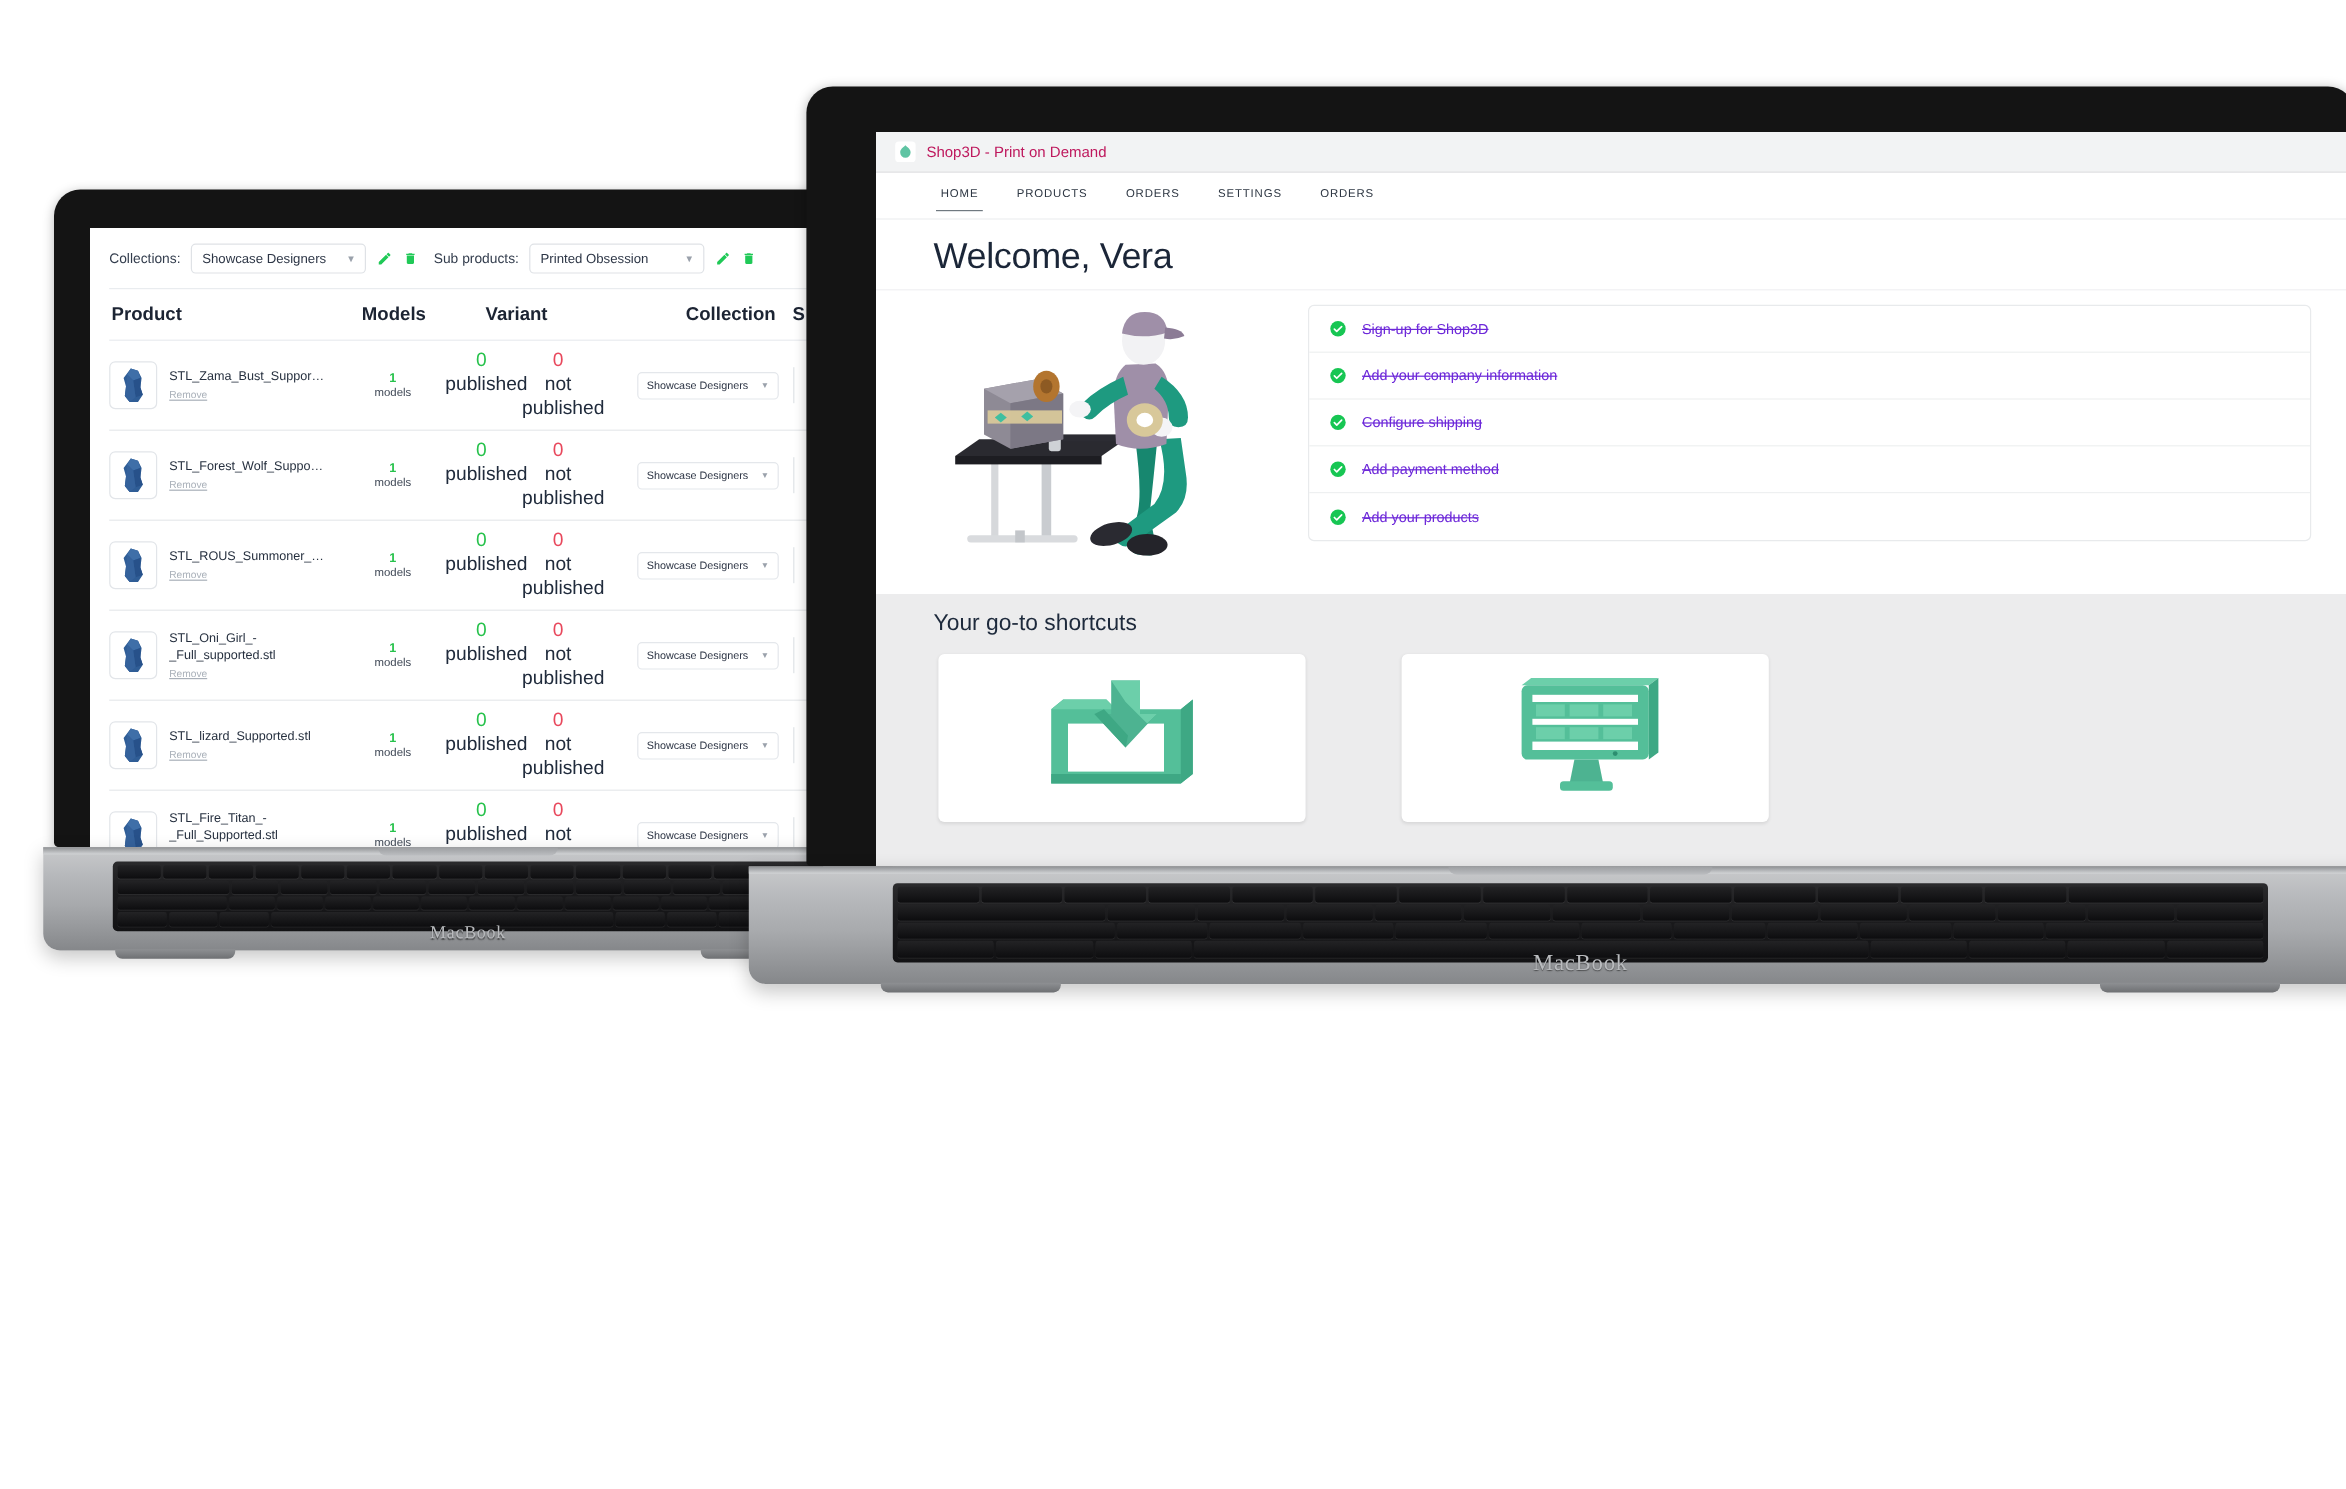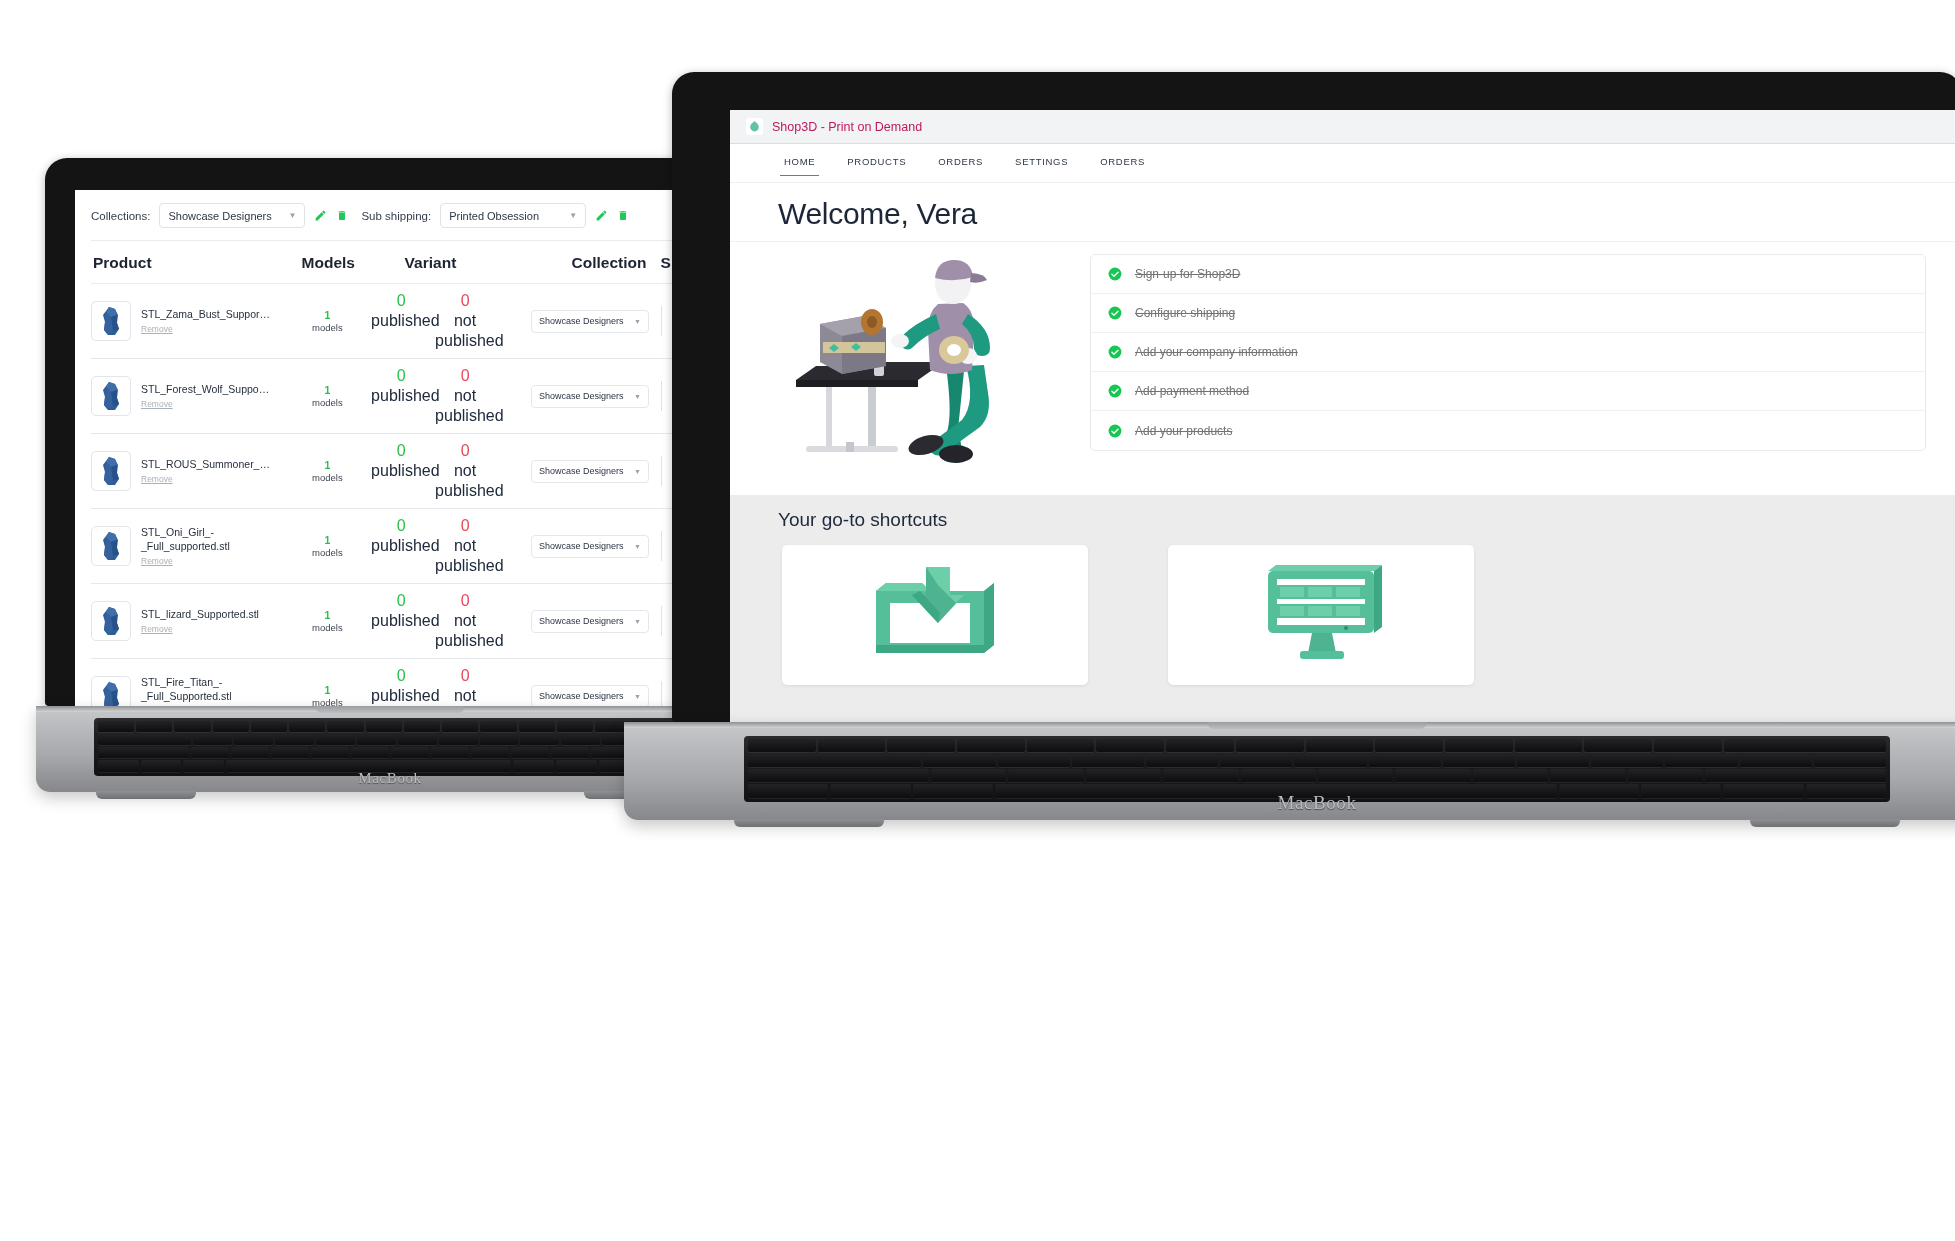--- a/index.html
+++ b/index.html
@@ -179,21 +179,21 @@
     text-align: center; font-size: 20px; color: #1e2a3c; margin-bottom: 11px; font-weight: 400;
   }
   .steps-card { border: 1px solid #e8eaec; border-radius: 5px; background: #fff; }
   .step {
     display: flex; align-items: center; gap: 13px;
     height: 39px; padding: 0 17px; border-bottom: 1px solid #eef0f1;
   }
   .step:last-child { border-bottom: none; }
   .check { width: 14px; height: 14px; flex: none; }
   .step-label {
-    font-size: 12px; color: #737373; text-decoration: line-through;
+    font-size: 12px; color: #6d28d9; text-decoration: line-through;
   }
   .shortcuts {
     background: #ececed; flex: 1; padding: 14px 0 0 0;
   }
   .sc-title {
     font-size: 19px; color: #1e2a3c; padding-left: 48px; margin-bottom: 14px; font-weight: 400;
   }
   .cards { display: flex; gap: 0; padding: 0 52px; }
   .card {
     width: 306px; background: #fff; border-radius: 5px;
@@ -224,21 +224,21 @@
             <span class="icon-btn pencil">
               <svg width="13" height="13" viewBox="0 0 24 24">
                   <path d="M3 17.2V21h3.8L18 9.8 14.2 6 3 17.2zM20.7 7.1c.4-.4.4-1 0-1.4l-2.4-2.4c-.4-.4-1-.4-1.4 0L15 5.2 18.8 9l1.9-1.9z" fill="#20c957"></path>
                 </svg>
             </span>
             <span class="icon-btn trash">
               <svg width="12" height="13" viewBox="0 0 24 24">
                   <path d="M6 19c0 1.1.9 2 2 2h8c1.1 0 2-.9 2-2V7H6v12zM19 4h-3.5l-1-1h-5l-1 1H5v2h14V4z" fill="#20c957"></path>
                 </svg>
             </span>
-            <span class="tbar-label" style="margin-left:4px">Sub shipping:</span>
+            <span class="tbar-label" style="margin-left:4px">Sub products:</span>
             <div class="selectbox">
               <span>Printed Obsession</span>
               <span class="caret">▼</span>
             </div>
             <span class="icon-btn pencil">
               <svg width="13" height="13" viewBox="0 0 24 24">
                   <path d="M3 17.2V21h3.8L18 9.8 14.2 6 3 17.2zM20.7 7.1c.4-.4.4-1 0-1.4l-2.4-2.4c-.4-.4-1-.4-1.4 0L15 5.2 18.8 9l1.9-1.9z" fill="#20c957"></path>
                 </svg>
             </span>
             <span class="icon-btn trash">
@@ -627,28 +627,28 @@
                       <circle cx="12" cy="12" r="11" fill="#17c653"></circle>
                       <path d="M6.8 12.4l3.4 3.4 7-7" stroke="#fff" stroke-width="2.4" fill="none" stroke-linecap="round" stroke-linejoin="round"></path>
                     </svg>
                     <span class="step-label">Sign-up for Shop3D</span>
                   </div>
                   <div class="step">
                     <svg class="check" viewBox="0 0 24 24">
                       <circle cx="12" cy="12" r="11" fill="#17c653"></circle>
                       <path d="M6.8 12.4l3.4 3.4 7-7" stroke="#fff" stroke-width="2.4" fill="none" stroke-linecap="round" stroke-linejoin="round"></path>
                     </svg>
-                    <span class="step-label">Configure shipping</span>
+                    <span class="step-label">Add your company information</span>
                   </div>
                   <div class="step">
                     <svg class="check" viewBox="0 0 24 24">
                       <circle cx="12" cy="12" r="11" fill="#17c653"></circle>
                       <path d="M6.8 12.4l3.4 3.4 7-7" stroke="#fff" stroke-width="2.4" fill="none" stroke-linecap="round" stroke-linejoin="round"></path>
                     </svg>
-                    <span class="step-label">Add your company information</span>
+                    <span class="step-label">Configure shipping</span>
                   </div>
                   <div class="step">
                     <svg class="check" viewBox="0 0 24 24">
                       <circle cx="12" cy="12" r="11" fill="#17c653"></circle>
                       <path d="M6.8 12.4l3.4 3.4 7-7" stroke="#fff" stroke-width="2.4" fill="none" stroke-linecap="round" stroke-linejoin="round"></path>
                     </svg>
                     <span class="step-label">Add payment method</span>
                   </div>
                   <div class="step">
                     <svg class="check" viewBox="0 0 24 24">

